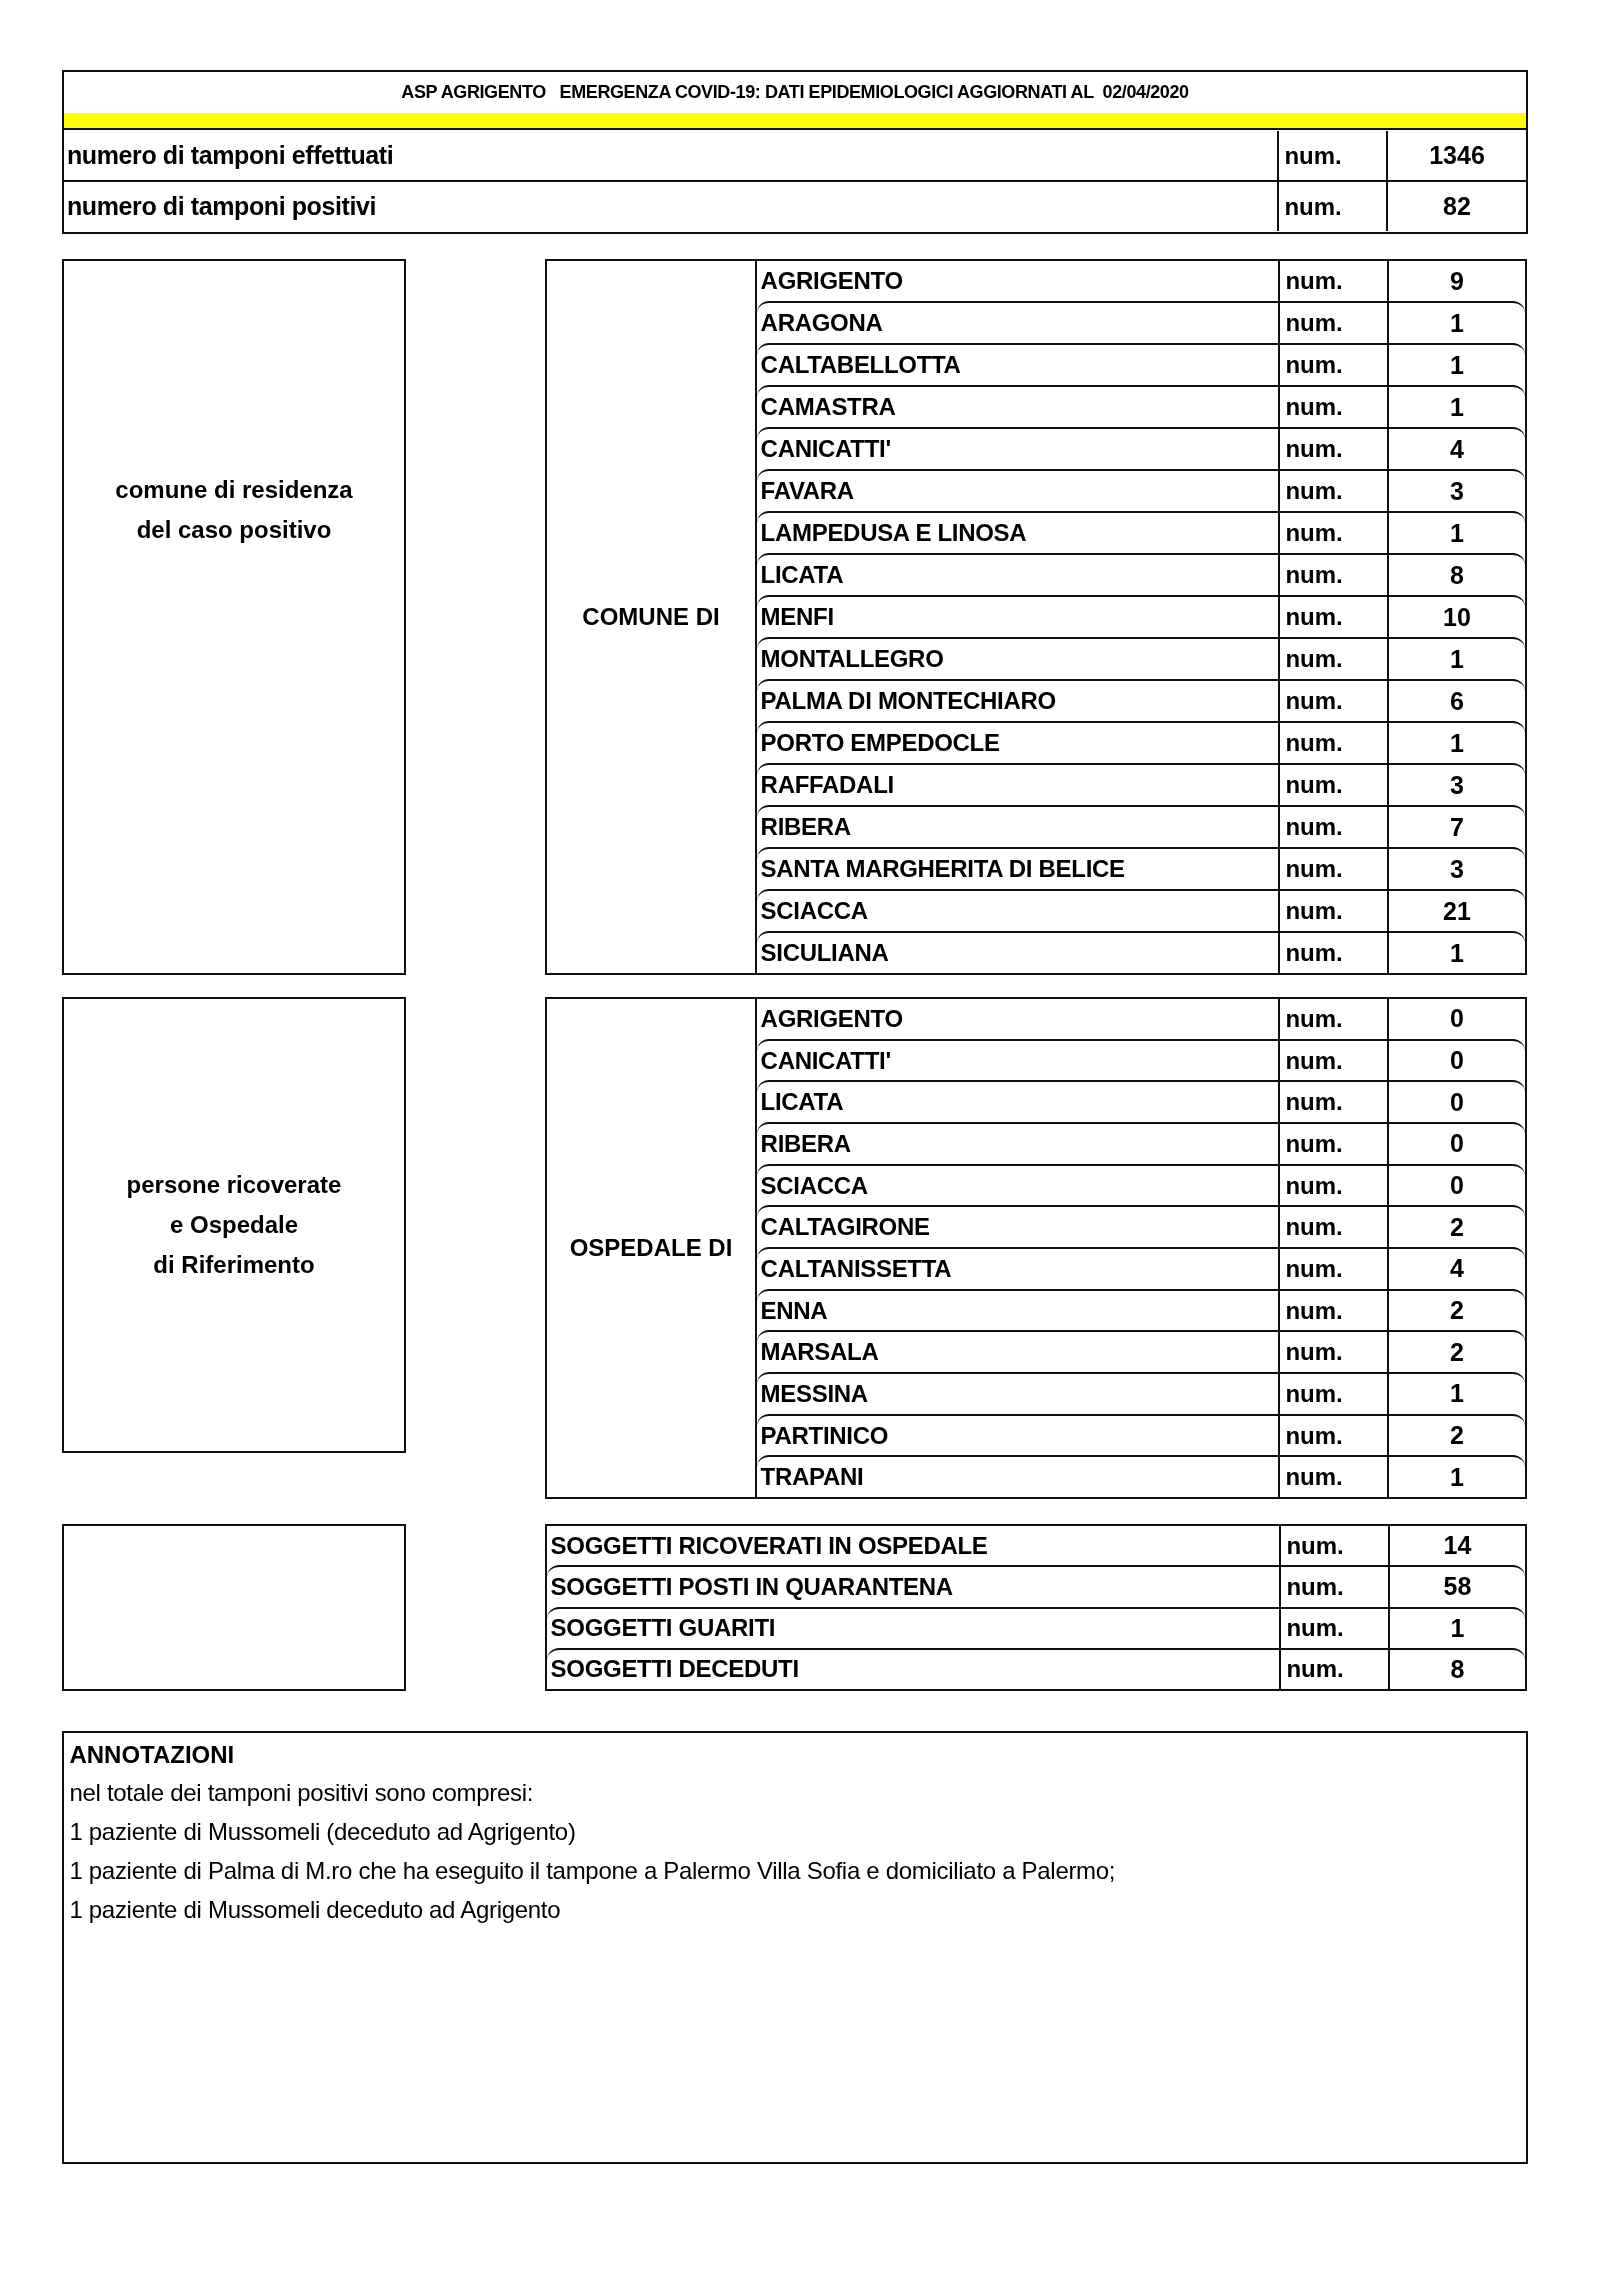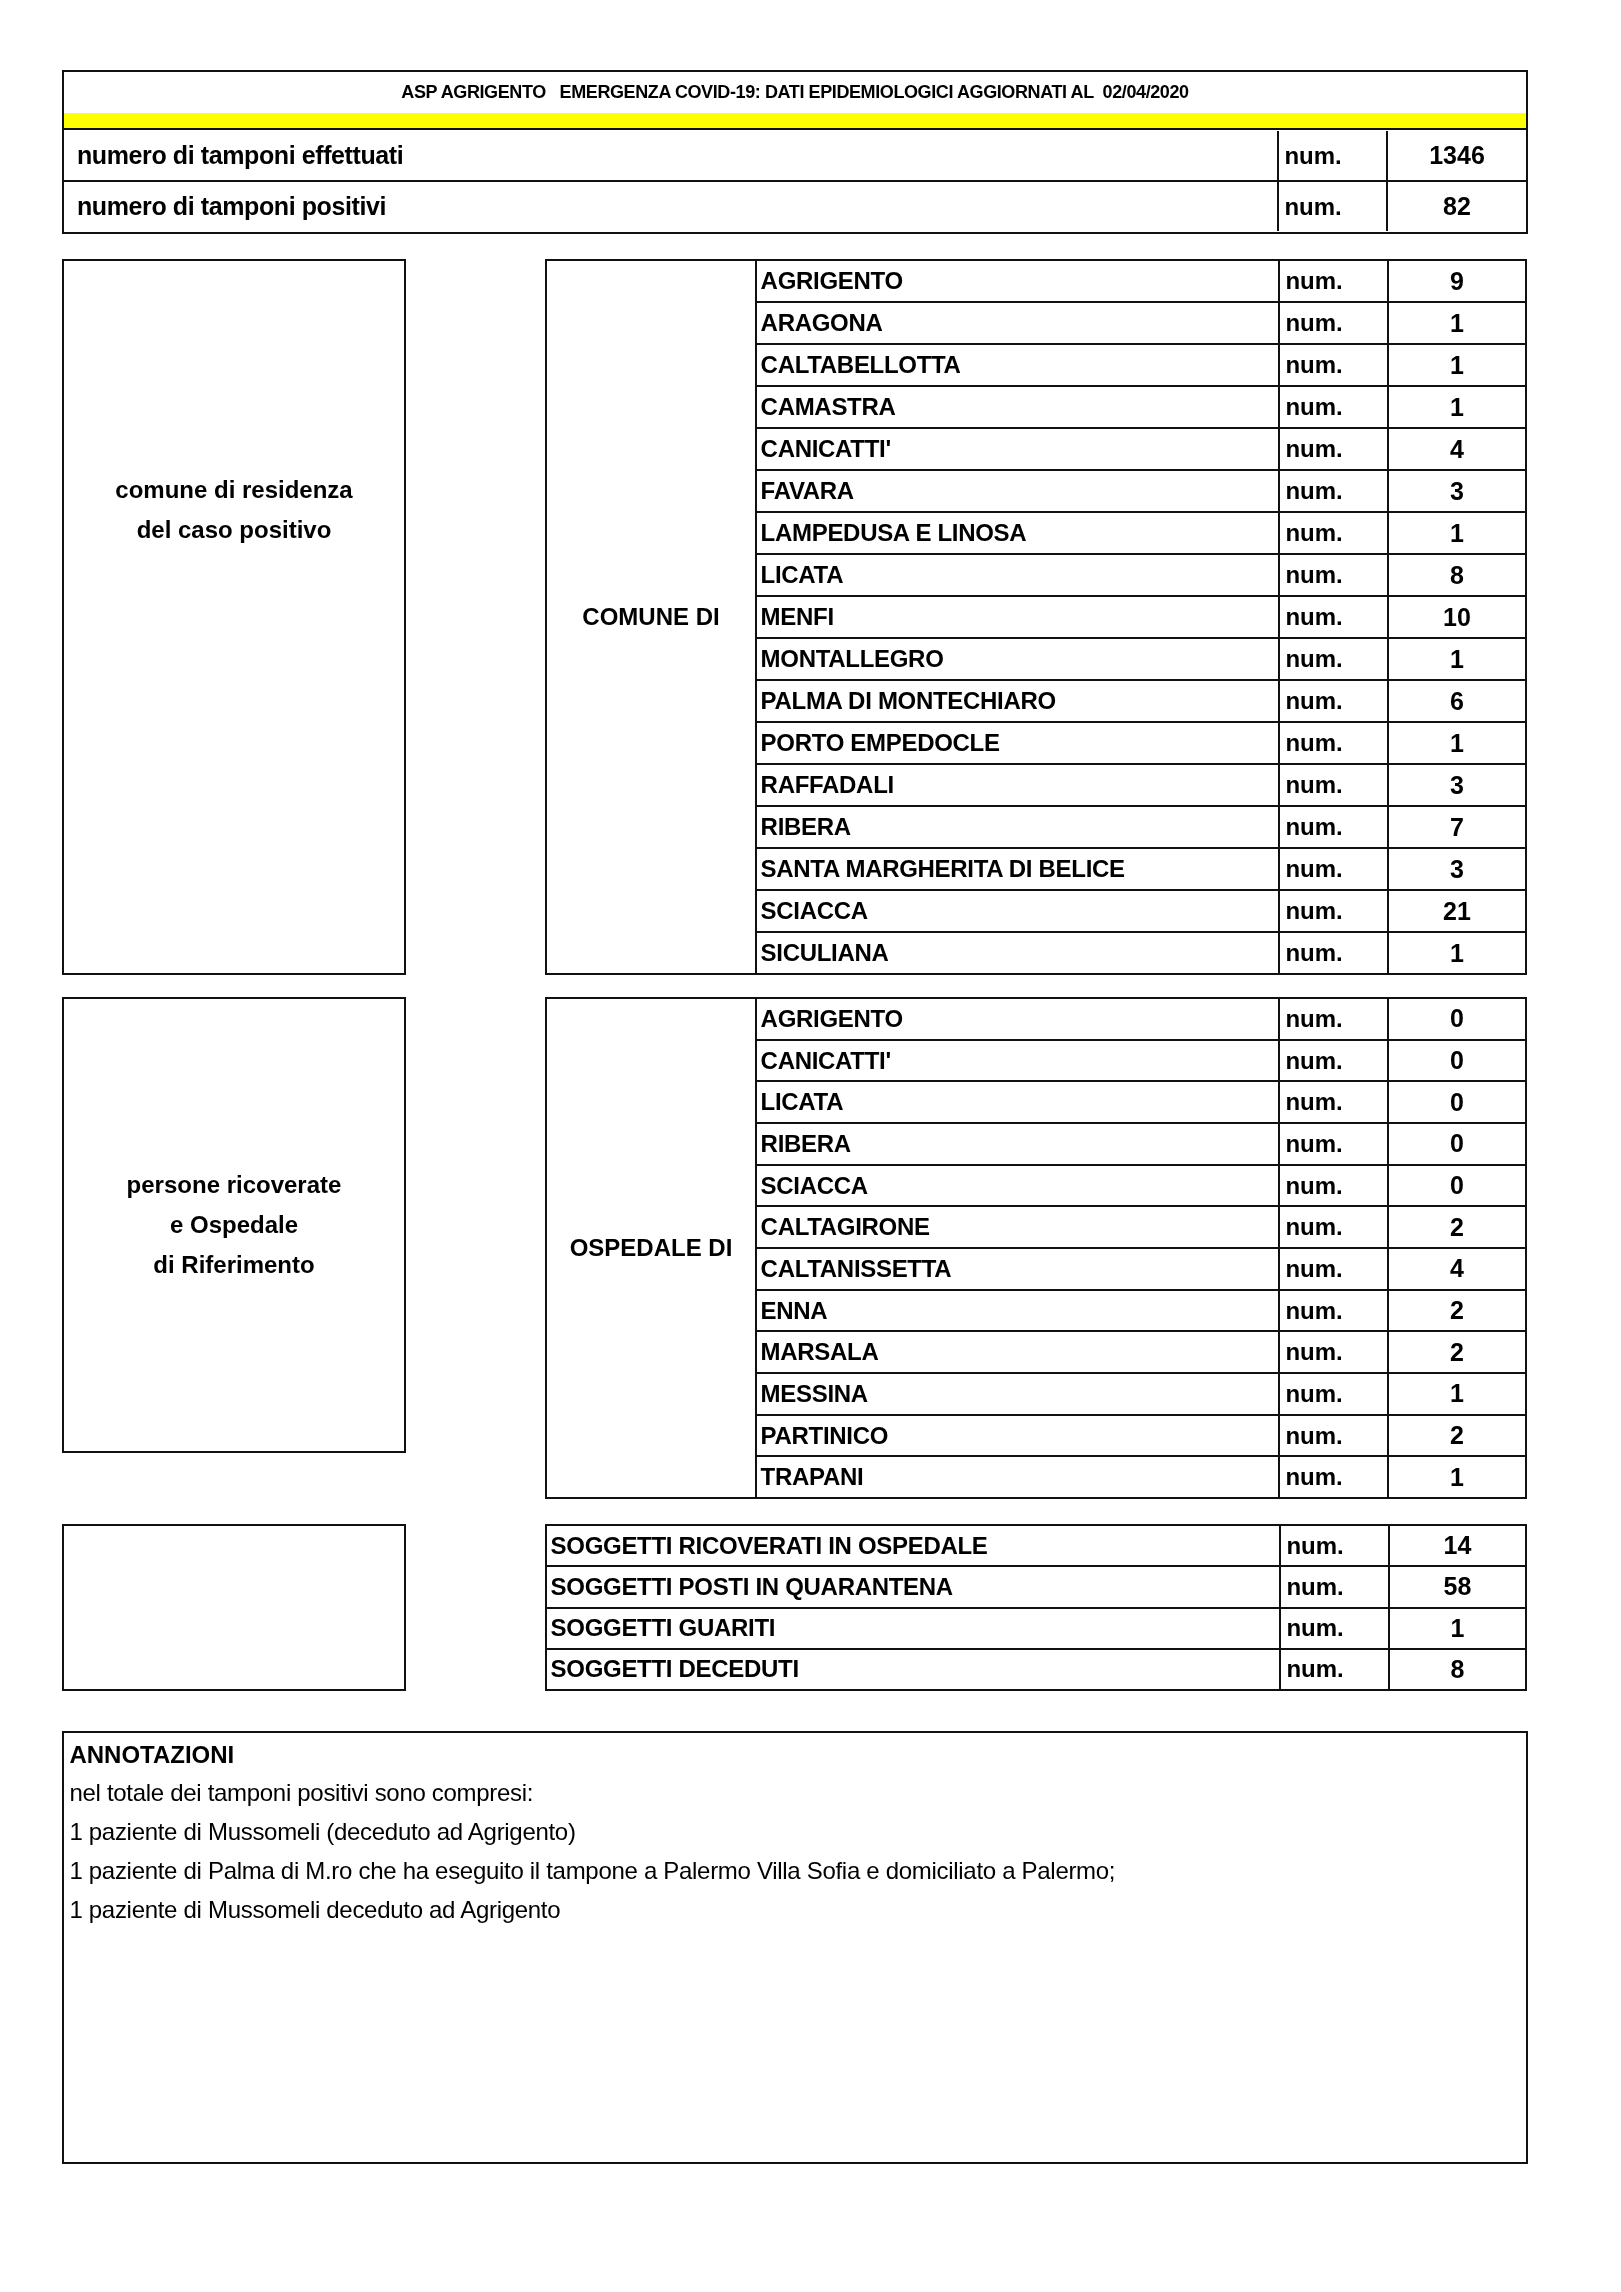--- a/index.html
+++ b/index.html
@@ -2,30 +2,30 @@
 <html style="font-size:14.3px"><head>
 <meta charset="utf-8">
 <style>
   html, body { margin:0; padding:0; background:#ffffff; }
   body { width:1622px; height:2293px; position:relative; font-family:"Liberation Sans", sans-serif; color:#000; overflow:hidden; }
   .box { position:absolute; border:2.7px solid #111; box-sizing:border-box; background:#fff; }
   .hdr { left:62px; top:70px; width:1466px; height:164px; }
   .title-row { position:absolute; left:0; top:0; right:0; height:41px; border-bottom:2.7px solid #111; display:flex; align-items:center; justify-content:center; font-weight:bold; font-size:18px; letter-spacing:-0.4px; }
   .yellow-row { position:absolute; left:0; top:41px; right:0; height:15px; background:#ffff00; border-bottom:2.7px solid #111; }
   .stat-row { position:absolute; left:0; right:0; height:49px; display:flex; }
-  .stat-row .lbl { flex:0 0 1213px; font-weight:bold; font-size:25px; padding-left:13px; display:flex; align-items:center; letter-spacing:-0.4px; box-sizing:border-box; }
+  .stat-row .lbl { flex:0 0 1213px; font-weight:bold; font-size:25px; padding-left:3px; display:flex; align-items:center; letter-spacing:-0.4px; box-sizing:border-box; }
   .cell-num { flex:0 0 109px; border-left:2.7px solid #111; box-sizing:border-box; display:flex; align-items:center; padding-left:5.4px; font-weight:bold; font-size:24px; }
   .cell-val { flex:1; border-left:2.7px solid #111; box-sizing:border-box; display:flex; align-items:center; justify-content:center; font-weight:bold; font-size:25px; }
   .row-sep { border-top:2.7px solid #111; }
 
   .side { left:62px; width:344px; display:flex; align-items:center; justify-content:center; text-align:center; font-weight:bold; font-size:24px; line-height:40px; }
   .grp { left:545px; width:982px; }
   .grp-label { position:absolute; left:0; top:0; bottom:0; width:210px; border-right:2.7px solid #111; box-sizing:border-box; display:flex; align-items:center; justify-content:center; font-weight:bold; font-size:24px; }
   .grp-rows { position:absolute; left:210px; top:0; right:0; bottom:0; display:flex; flex-direction:column; }
-  .r { flex:1; display:flex; border-top:2.7px solid #111; }
+  .r { flex:1; display:flex; border-top:2.7px solid #111;border-radius:12px; }
   .r:first-child { border-top:none; }
   .r .name { flex:0 0 521px; box-sizing:border-box; padding-left:3.6px; display:flex; align-items:center; font-weight:bold; font-size:24px; letter-spacing:-0.3px; white-space:nowrap; }
   .sum-rows { position:absolute; left:0; top:0; right:0; bottom:0; display:flex; flex-direction:column; }
   .sum-rows .r .name { flex:0 0 732px; }
 
   .notes { left:62px; top:1731px; width:1466px; height:433px; padding:3.6px 5.4px; }
   .notes .h { font-weight:bold; font-size:24px; line-height:36px; }
   .notes .l { font-size:24px; line-height:39px; letter-spacing:-0.3px; }
 </style>
 </head>

